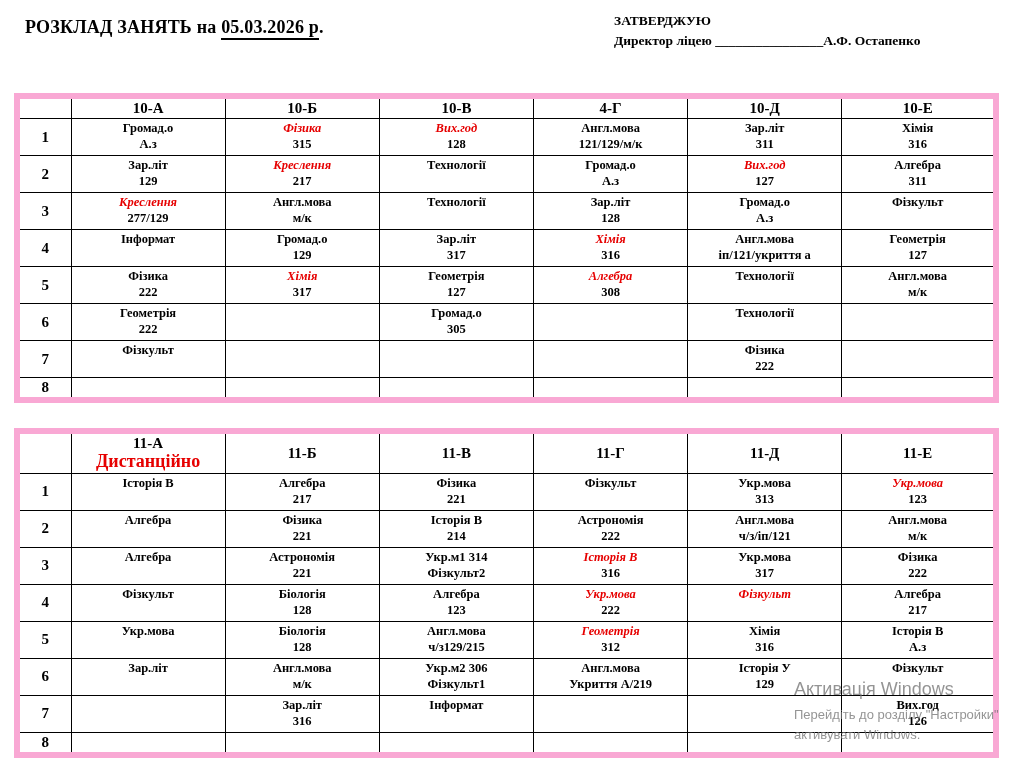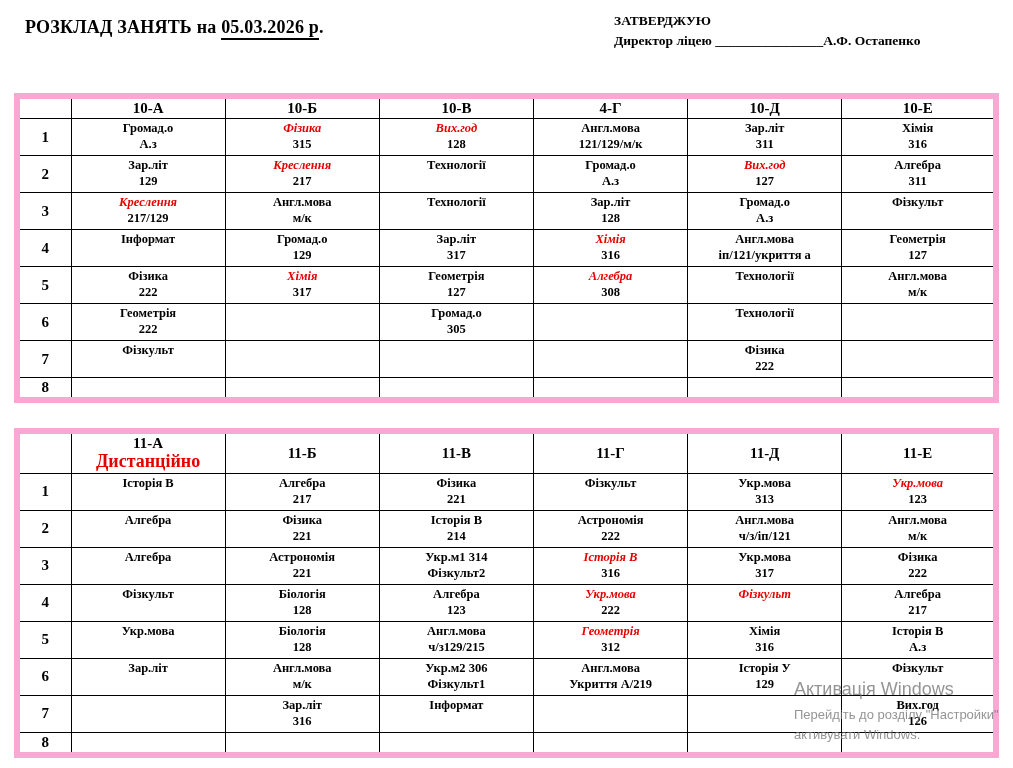--- a/index.html
+++ b/index.html
@@ -150,21 +150,21 @@
         </td>
         <td>
           <div class="cell-line">Алгебра</div>
           <div class="cell-line">311</div>
         </td>
       </tr>
       <tr>
         <th class="numcell">3</th>
         <td>
           <div class="cell-line red">Креслення</div>
-          <div class="cell-line">217/129</div>
+          <div class="cell-line">277/129</div>
         </td>
         <td>
           <div class="cell-line">Англ.мова</div>
           <div class="cell-line">м/к</div>
         </td>
         <td>
           <div class="cell-line">Технології</div>
         </td>
         <td>
           <div class="cell-line">Зар.літ</div>

